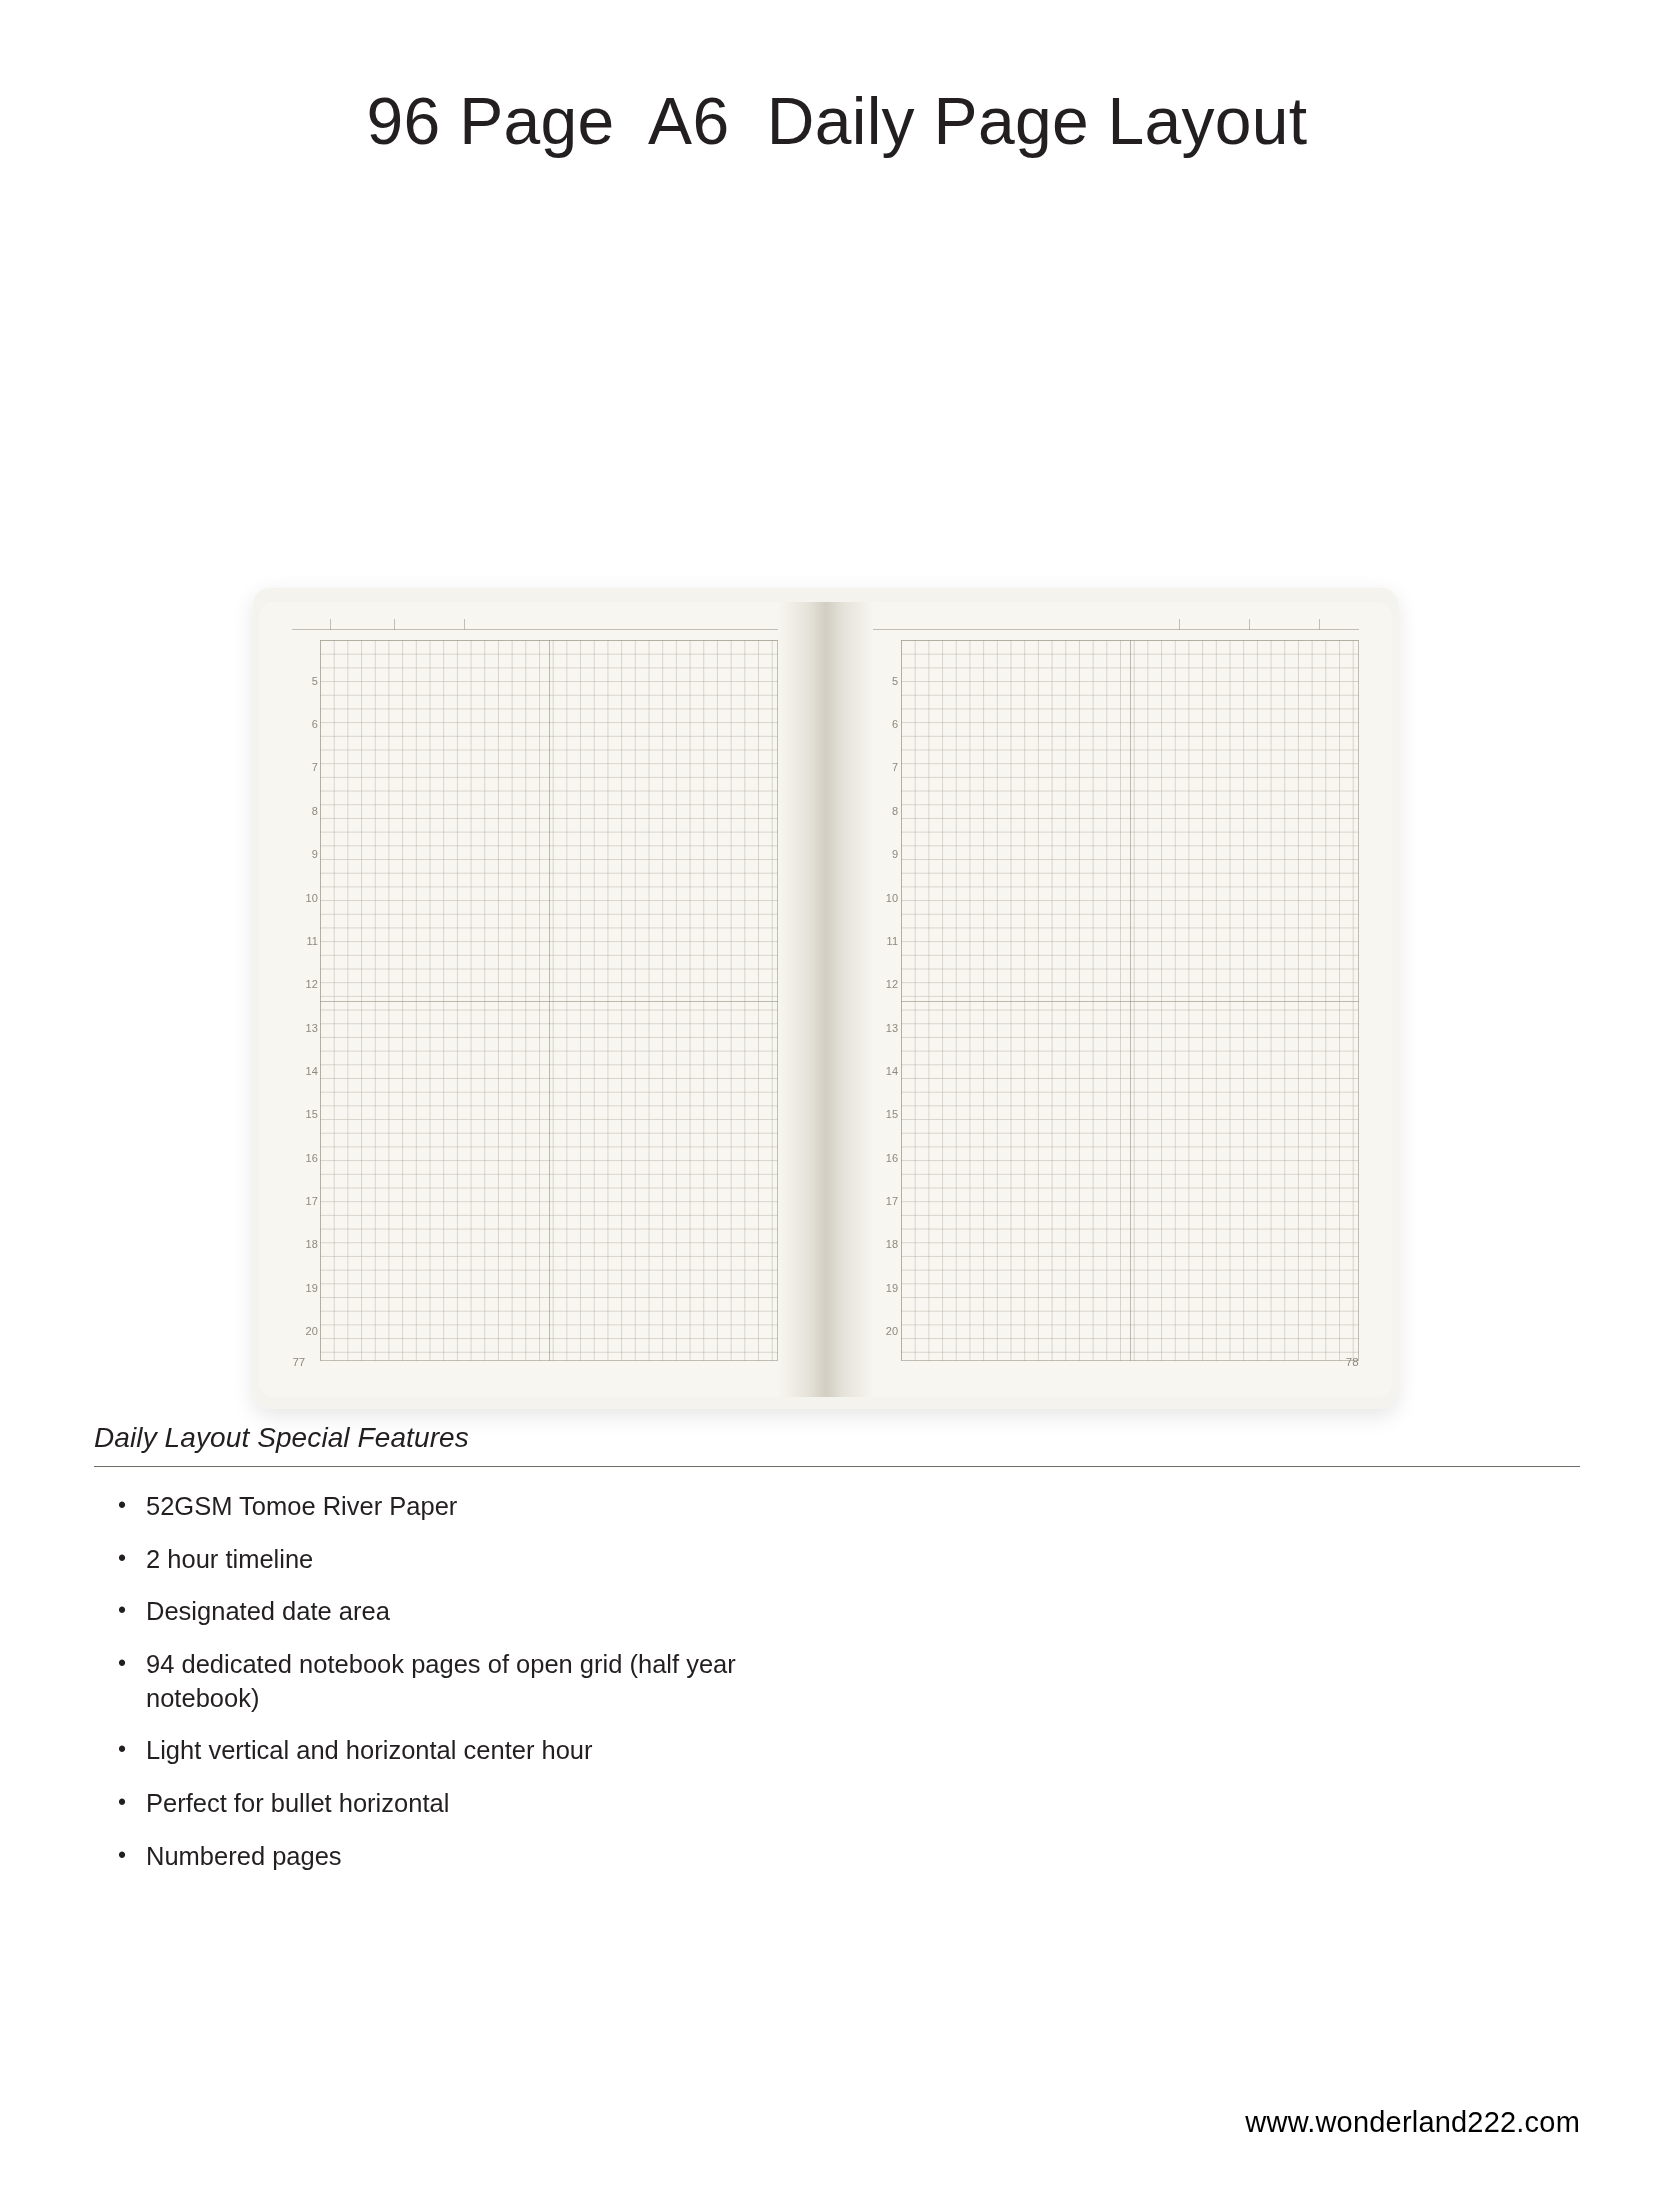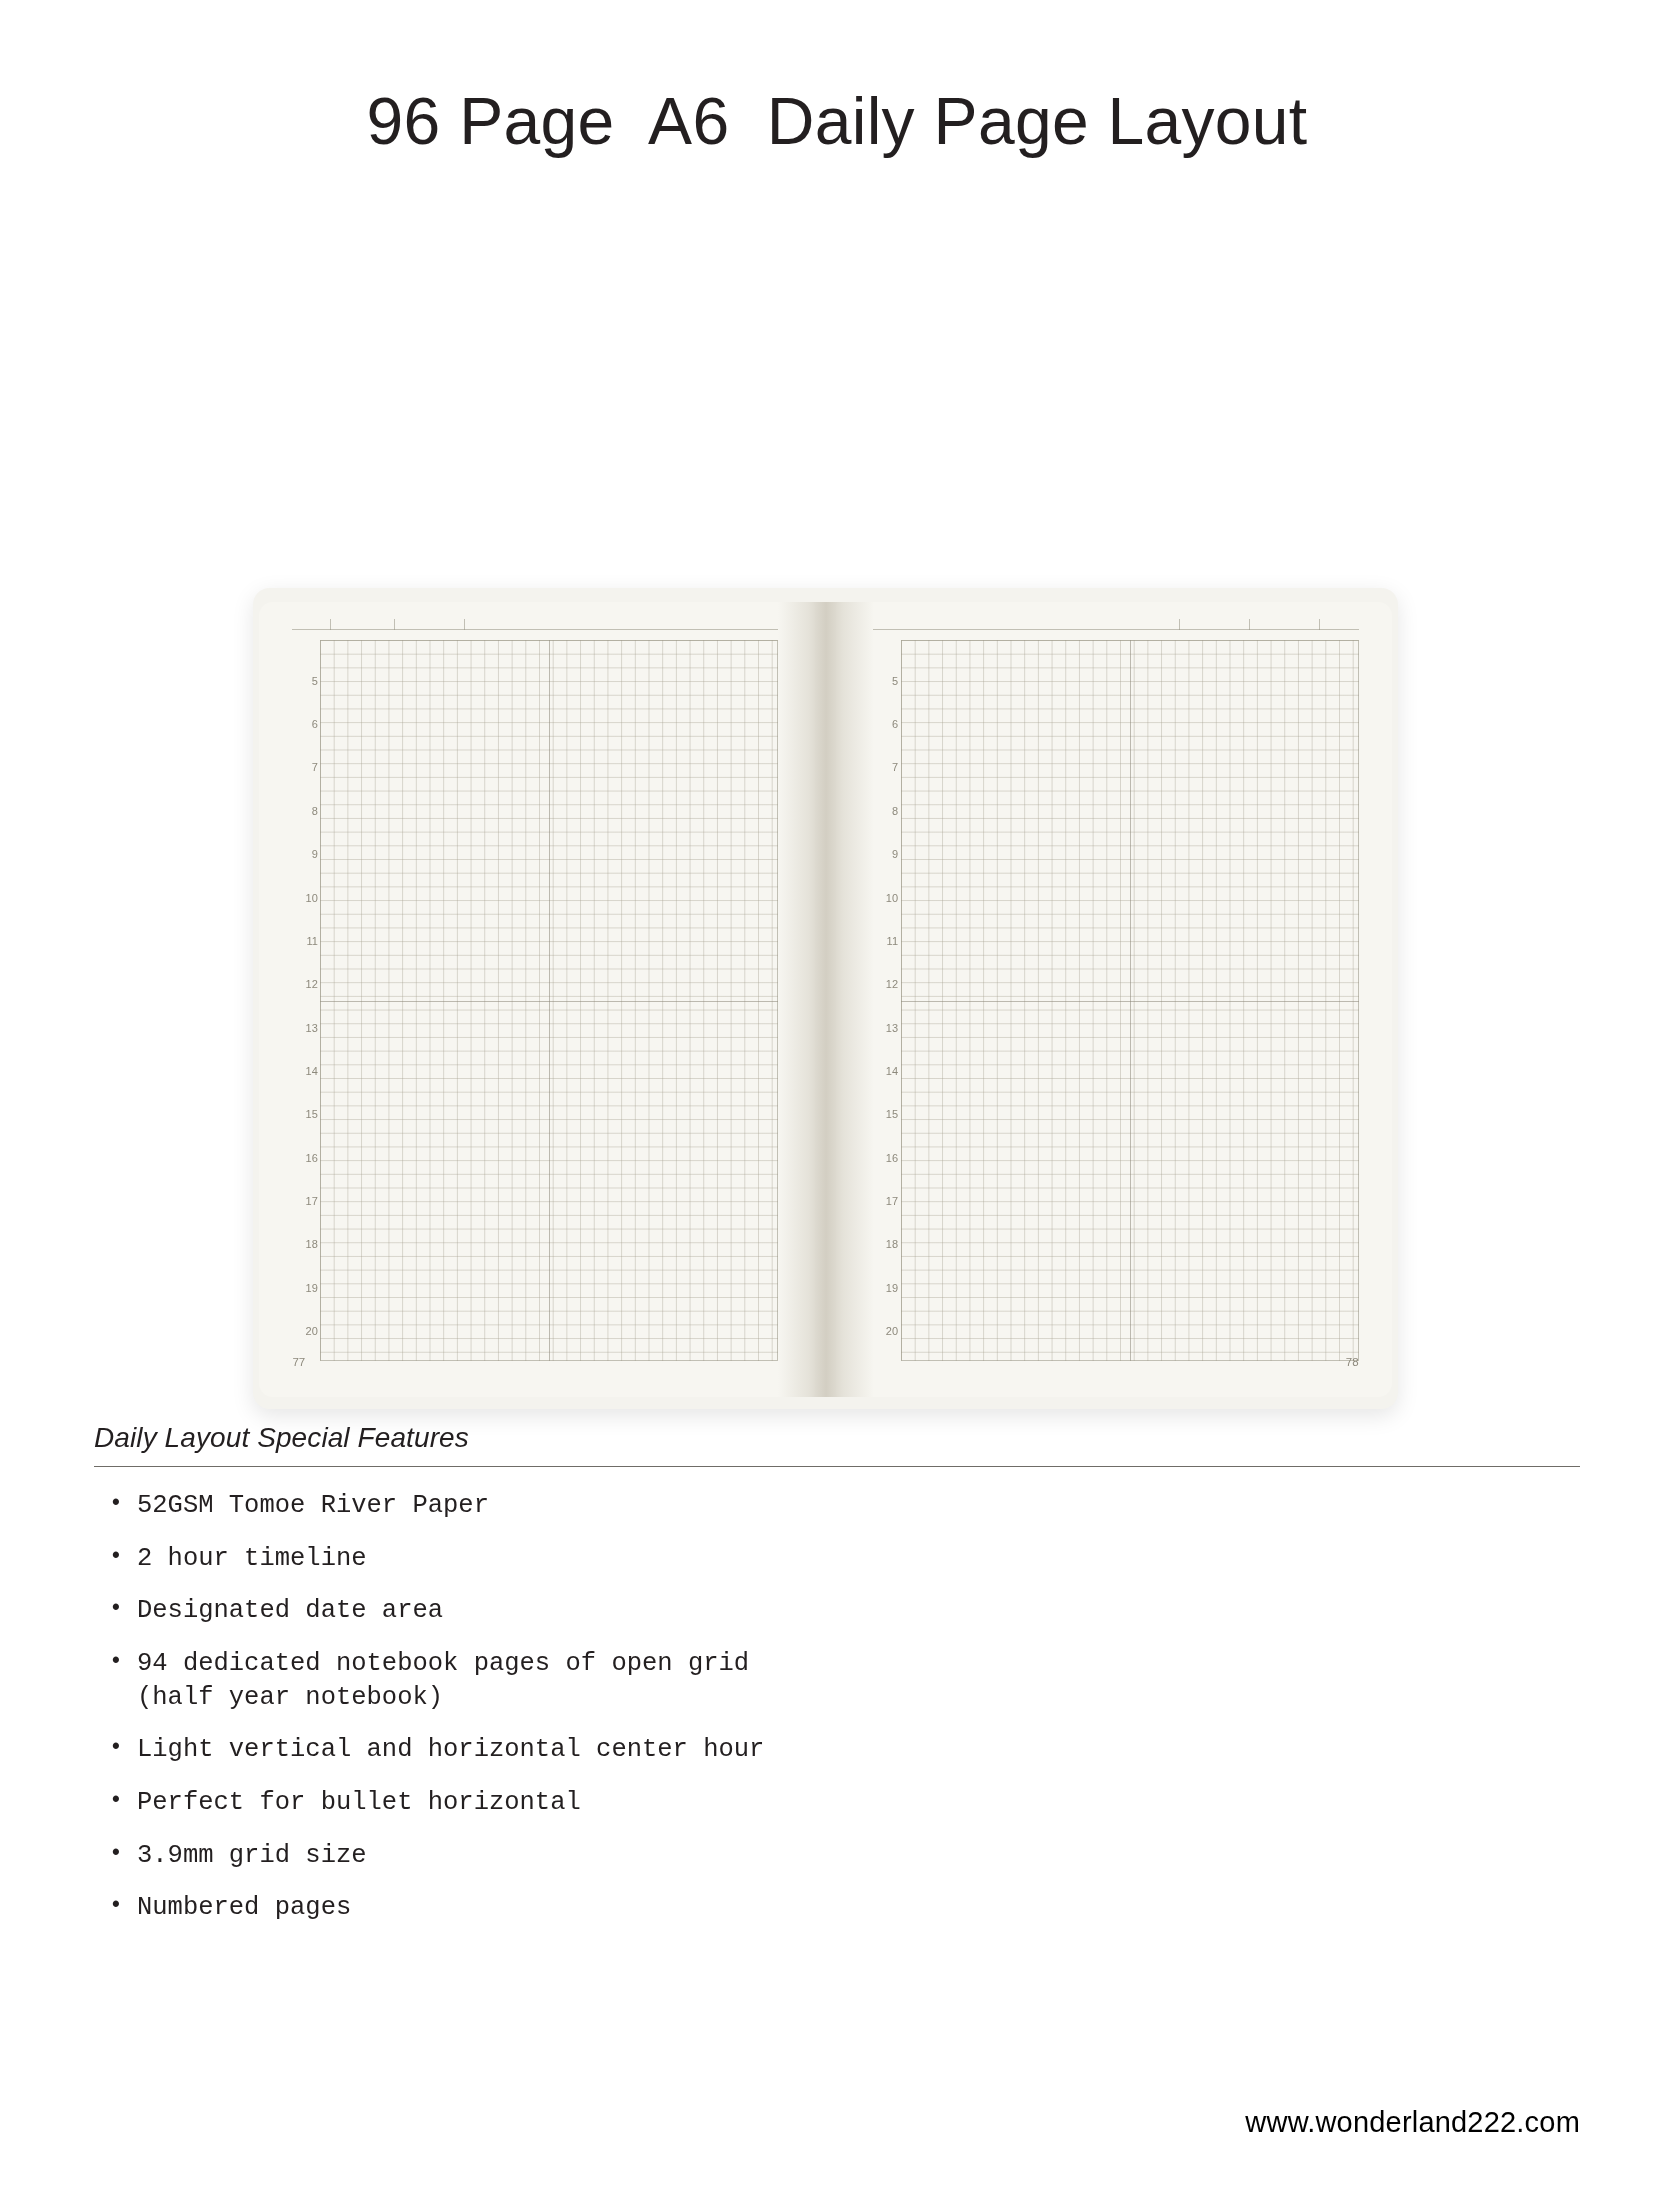--- a/index.html
+++ b/index.html
@@ -196,23 +196,22 @@
     display: flex;
     gap: 0;
   }
   .features-col {
     width: 50%;
     box-sizing: border-box;
   }
   .features-col.right-col { padding-left: 40px; }
   ul.feature-list {
     list-style: none;
-    margin: 6px;
+    margin: 15px;
     padding: 0;
-    font-family: Liberation Mono, monospace;
   }
   ul.feature-list li {
     position: relative;
     font-size: 25.5px;
     line-height: 1.32;
     color: #231f20;
     padding-left: 37px;
     margin: 14px 0 19px 0;
   }
   ul.feature-list li::before {
@@ -326,21 +325,20 @@
   <div class="features-rule"></div>
   <div class="features-cols">
     <div class="features-col left-col">
       <ul class="feature-list">
         <li>52GSM Tomoe River Paper</li>
         <li>2 hour timeline</li>
         <li>Designated date area</li>
         <li>94 dedicated notebook pages of open grid (half year notebook)</li>
         <li>Light vertical and horizontal center hour</li>
         <li>Perfect for bullet horizontal</li>
-        <li>3.9mm grid size</li>
         <li>Numbered pages</li>
       </ul>
     </div>
   </div>
 </div>
 
 <div class="footer-url">www.wonderland222.com</div>
 
 
 </body></html>

